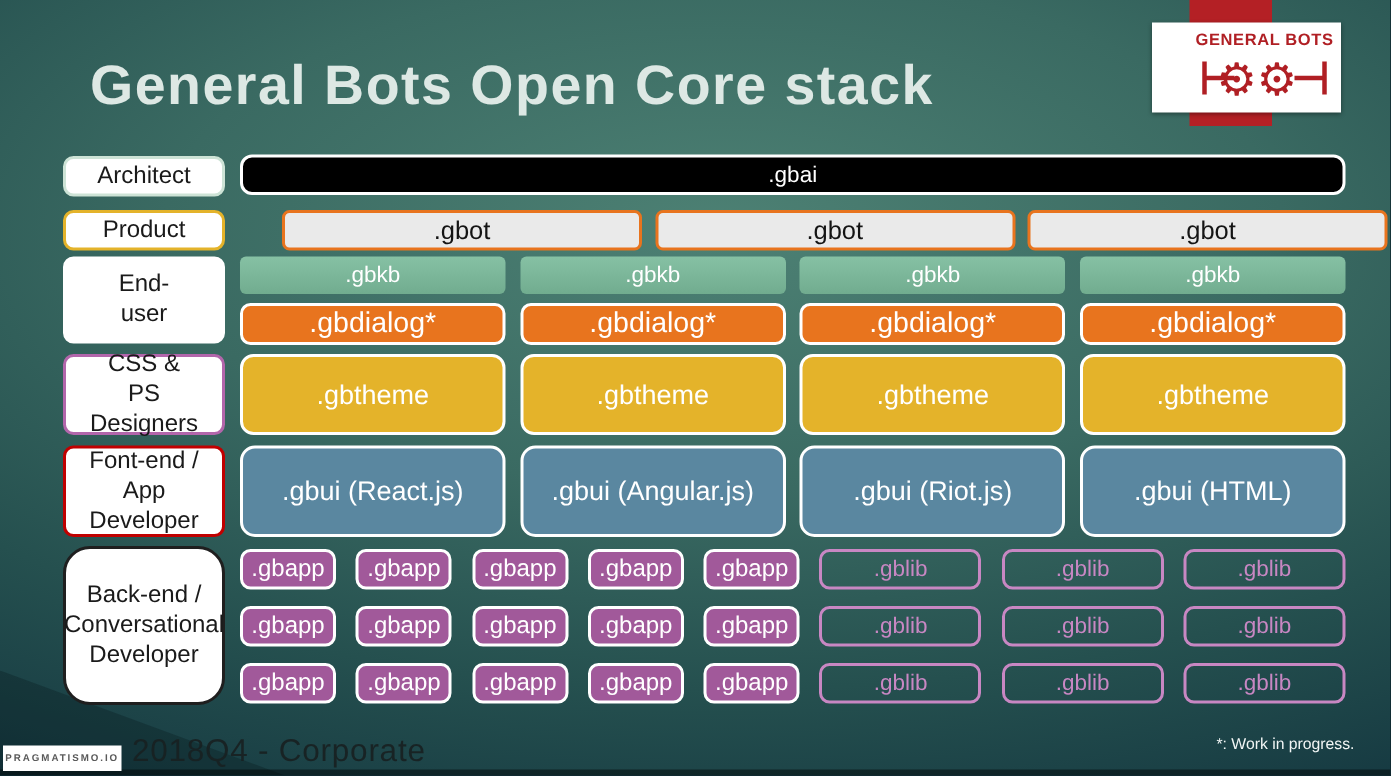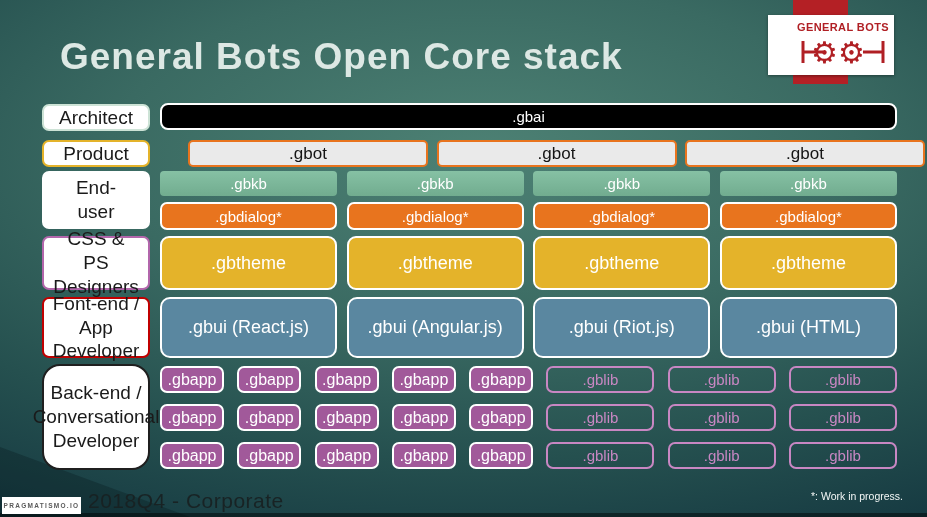--- a/index.html
+++ b/index.html
@@ -20,21 +20,21 @@
   
   .logo-stripe{position:absolute;left:793px;top:0;width:55px;height:84px;background:#b42025;}
   .logo-box{position:absolute;left:768px;top:15px;width:102px;height:60px;background:#fff;
     display:flex;flex-direction:column;align-items:center;justify-content:center;gap:1px;
     box-shadow:0 1px 3px rgba(0,0,0,.4);padding-left:24px;}
   .logo-brand{color:#b01f24;font-size:11px;font-weight:bold;letter-spacing:.4px;white-space:nowrap;}
 
   
   .side-label{position:absolute;left:42px;width:108px;background:#fff;border:2px solid #fff;
     border-radius:7px;display:flex;align-items:center;justify-content:center;text-align:center;
-    color:#1a1a1a;font-size:19px;line-height:1.25;box-sizing:border-box;padding:1px 20px;}
+    color:#1a1a1a;font-size:16px;line-height:1.25;box-sizing:border-box;padding:1px 20px;}
   .lbl-architect{top:104px;height:27px;border-color:#cde3d6;}
   .lbl-product{top:140px;height:27px;border-color:#e4b32a;}
   .lbl-enduser{top:171px;height:58px;border-color:#ffffff;}
   .lbl-css{top:236px;height:54px;border-color:#b266ab;}
   .lbl-frontend{top:297px;height:61px;border-color:#c00000;}
   .lbl-backend{top:364px;height:106px;border-color:#1f1f1f;border-radius:18px;}
 
   
   .row{position:absolute;left:160px;width:737px;display:flex;justify-content:space-between;}
   .sbox{display:flex;align-items:center;justify-content:center;color:#fff;
@@ -46,21 +46,21 @@
   .row-gbkb{top:171px;height:25px;}
   .row-gbdialog{top:202px;height:28px;}
   .row-gbtheme{top:236px;height:54px;}
   .row-gbui{top:297px;height:61px;}
   .row-apps1{top:366px;height:27px;}
   .row-apps2{top:404px;height:27px;}
   .row-apps3{top:442px;height:27px;}
 
   .gbot{width:240px;background:#eaeaea;border:2px solid #e8741e;border-radius:5px;color:#141414;font-size:17px;}
   .gbkb{width:177px;background:linear-gradient(180deg,#86c1a4,#71ac8f);border-radius:4px;font-size:15px;}
-  .gbdialog{width:177px;background:#e8741e;border:2px solid #fff;border-radius:7px;font-size:15px;}
+  .gbdialog{width:177px;background:#e8741e;border:2px solid #fff;border-radius:7px;font-size:19px;}
   .gbtheme{width:177px;background:#e4b32a;border:2px solid #fff;border-radius:9px;font-size:18px;}
   .gbui{width:177px;background:#5a87a0;border:2px solid #fff;border-radius:10px;font-size:18px;}
   .gbapp{width:64px;background:#a1599a;border:2px solid #fff;border-radius:7px;font-size:16px;}
   .gblib{width:108px;background:transparent;border:2px solid #c887c3;border-radius:7px;color:#c887c3;font-size:15px;}
 
   
   .vendor-box{position:absolute;left:2px;top:497px;width:79px;height:17px;background:#fff;
     display:flex;align-items:center;justify-content:center;}
   .vendor-text{font-size:6.5px;letter-spacing:1.3px;color:#5a5a5a;font-weight:bold;}
   .caption{position:absolute;left:88px;top:489px;font-size:21px;color:rgba(24,33,34,.92);letter-spacing:.5px;}

